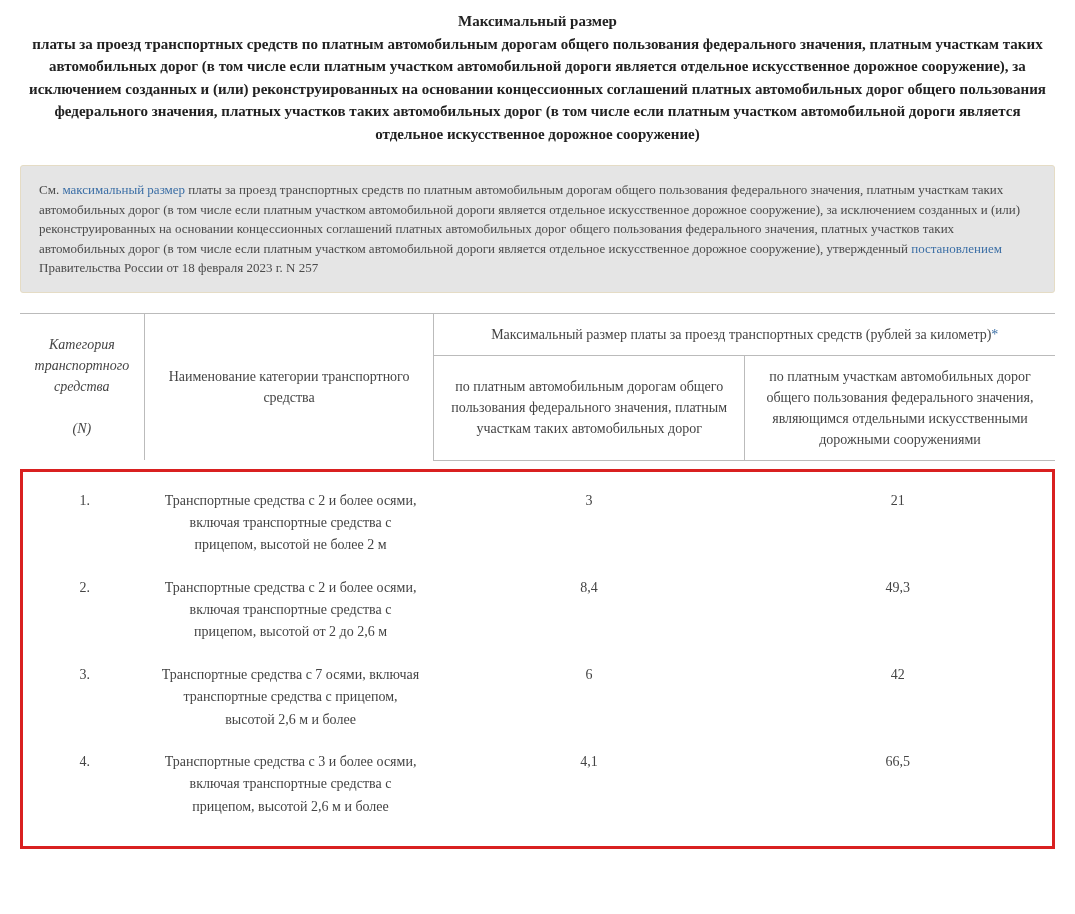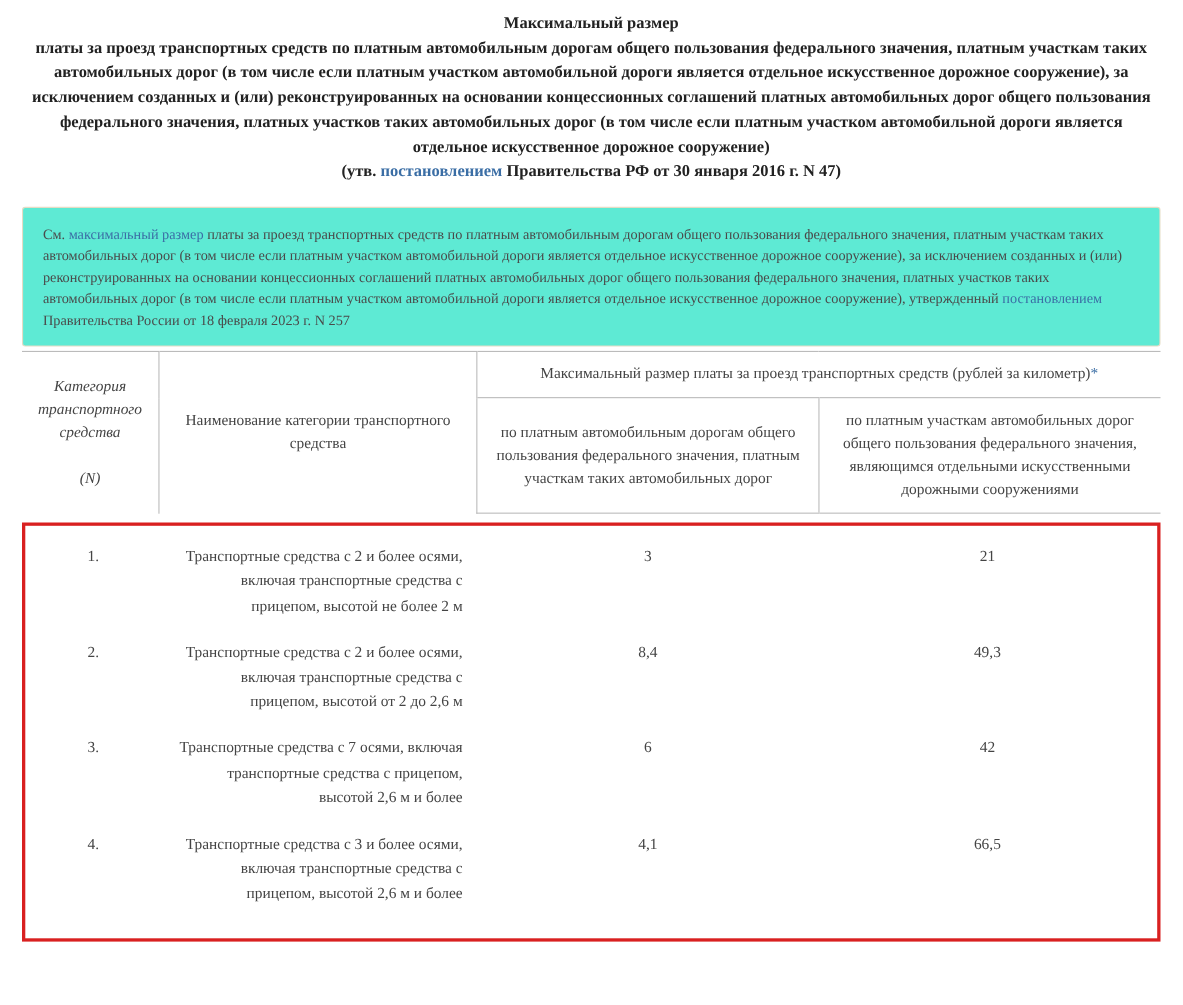--- a/index.html
+++ b/index.html
@@ -16,25 +16,25 @@
       font-size: 15px;
       line-height: 1.5;
       margin-bottom: 20px;
       color: #222;
     }
     .title-block .link {
       color: #3b6ea5;
       cursor: pointer;
     }
     .note-box {
-      background: #5eead4;
+      background: #e5e5e5;
       border: 1px solid #e5dcc5;
       border-radius: 3px;
       padding: 14px 18px;
-      margin-bottom: 4px;
+      margin-bottom: 20px;
       font-size: 13px;
       line-height: 1.5;
       color: #4a4a4a;
     }
     .note-box .link {
       color: #3b6ea5;
       cursor: pointer;
     }
     table {
       width: 100%;
@@ -79,32 +79,29 @@
       padding: 8px 0 18px 0;
       margin-top: 8px;
     }
     tbody td {
       padding: 10px 14px;
       text-align: center;
       vertical-align: top;
       line-height: 1.6;
     }
     tbody td.name-cell {
-      text-align: right;
+      text-align: center;
     }
   </style>
 </head>
 <body>
 
 <div class="title-block">
   <div>Максимальный размер</div>
   <div>платы за проезд транспортных средств по платным автомобильным дорогам общего пользования федерального значения, платным участкам таких автомобильных дорог (в том числе если платным участком автомобильной дороги является отдельное искусственное дорожное сооружение), за исключением созданных и (или) реконструированных на основании концессионных соглашений платных автомобильных дорог общего пользования федерального значения, платных участков таких автомобильных дорог (в том числе если платным участком автомобильной дороги является отдельное искусственное дорожное сооружение)</div>
-  <div>
-    <span>(утв. </span><span class="link">постановлением</span><span> Правительства РФ от 30 января 2016 г. N 47)</span>
-  </div>
 </div>
 
 <div class="note-box">
   <span>См. </span><span class="link">максимальный размер</span><span> платы за проезд транспортных средств по платным автомобильным дорогам общего пользования федерального значения, платным участкам таких автомобильных дорог (в том числе если платным участком автомобильной дороги является отдельное искусственное дорожное сооружение), за исключением созданных и (или) реконструированных на основании концессионных соглашений платных автомобильных дорог общего пользования федерального значения, платных участков таких автомобильных дорог (в том числе если платным участком автомобильной дороги является отдельное искусственное дорожное сооружение), утвержденный </span><span class="link">постановлением</span><span> Правительства России от 18 февраля 2023 г. N 257</span>
 </div>
 
 <table>
   <colgroup>
     <col style="width:12%">
     <col style="width:28%">

